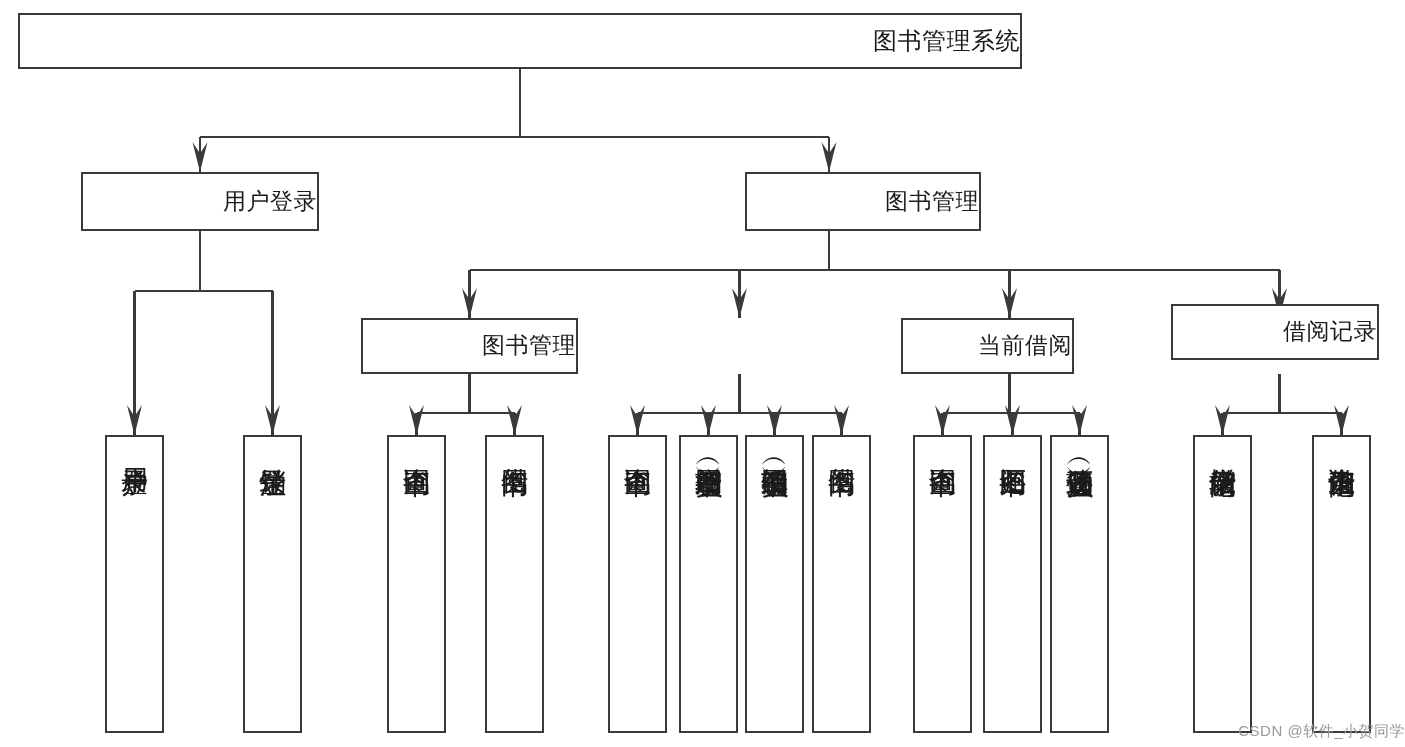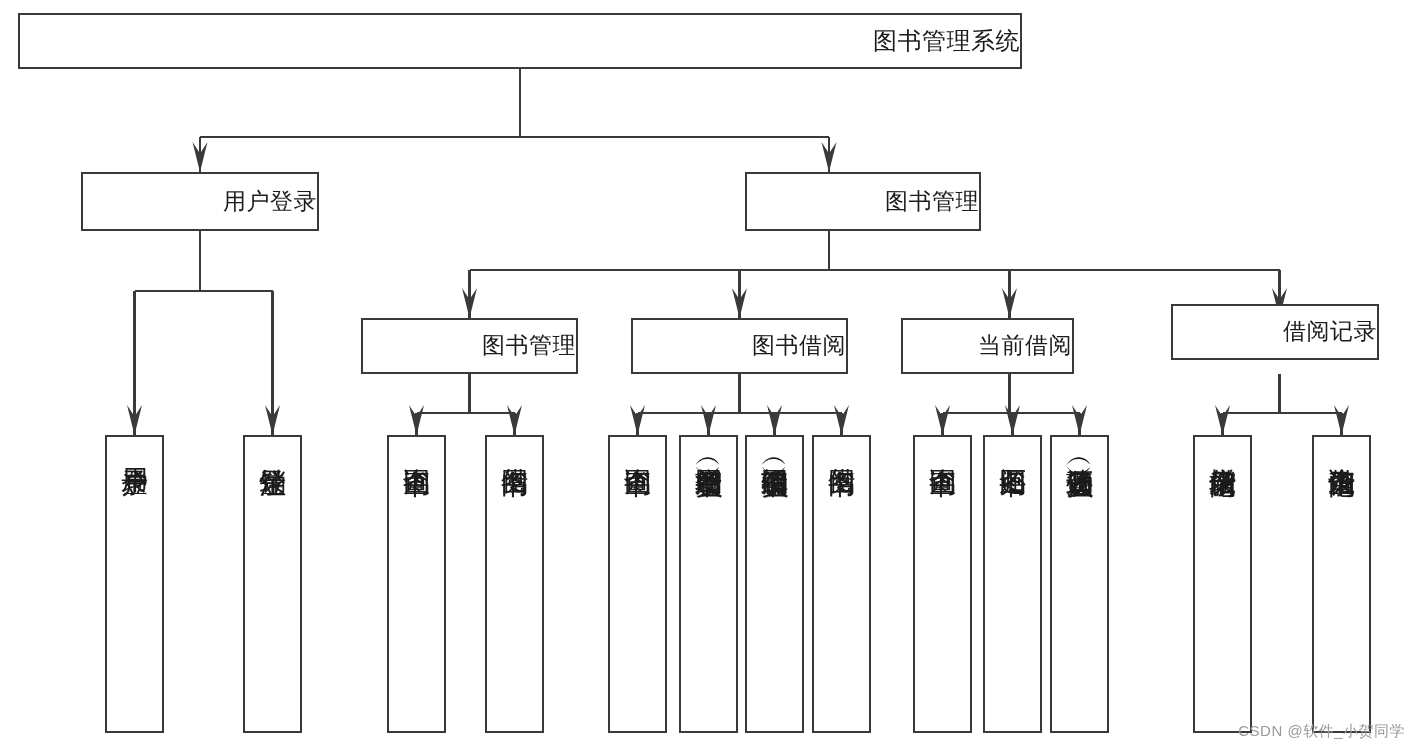--- a/index.html
+++ b/index.html
@@ -135,23 +135,20 @@
   <div class="node horiz" style="left: 81px; top: 172px; width: 238px; height: 59px; border-color: rgb(58, 58, 58);">
       <span>用户登录</span>
     </div>
   <div class="node horiz" style="left: 745px; top: 172px; width: 236px; height: 59px; border-color: rgb(58, 58, 58);">
       <span>图书管理</span>
     </div>
 
   <div class="node horiz" style="left: 361px; top: 318px; width: 217px; height: 56px; border-color: rgb(58, 58, 58);">
       <span>图书管理</span>
     </div>
-  <div class="node horiz" style="left: 631px; top: 318px; width: 217px; height: 56px; border-color: rgb(58, 58, 58);">
-      <span>图书借阅</span>
-    </div>
   <div class="node horiz" style="left: 901px; top: 318px; width: 173px; height: 56px; border-color: rgb(58, 58, 58);">
       <span>当前借阅</span>
     </div>
   <div class="node horiz" style="left: 1171px; top: 304px; width: 208px; height: 56px; border-color: rgb(58, 58, 58);">
       <span>借阅记录</span>
     </div>
 
   <div class="node vert" style="left: 105px; top: 435px; width: 59px; height: 298px; border-color: rgb(58, 58, 58);">
       <span>用户登录</span>
     </div>

